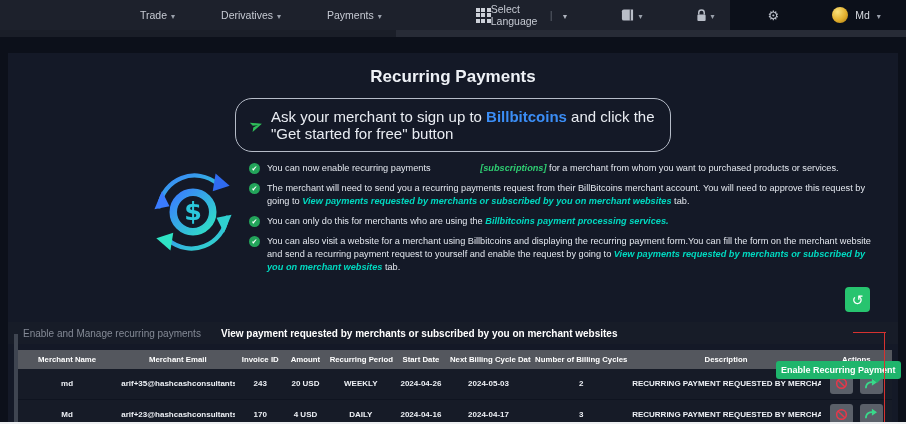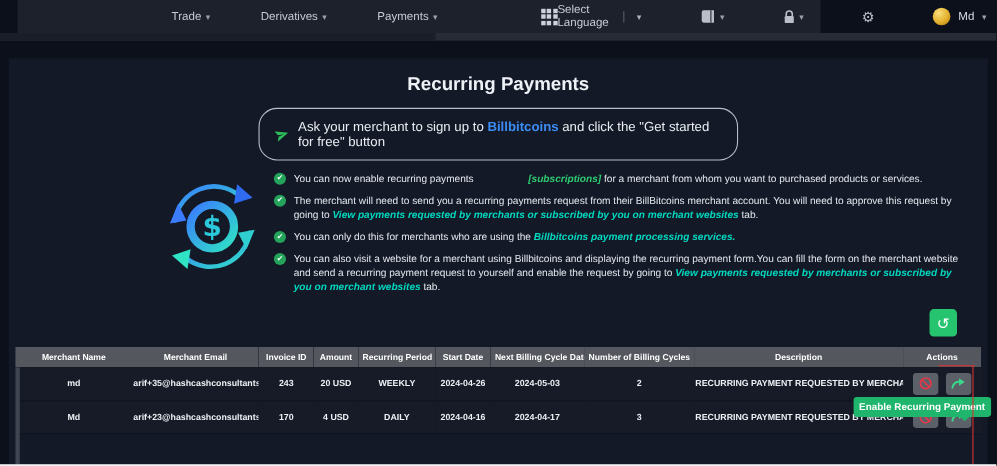--- a/index.html
+++ b/index.html
@@ -6,21 +6,21 @@
   html,body { width: 906px; height: 424px; }
   body {
     font-family: "Liberation Sans", sans-serif;
     background: #0c101a;
     position: relative;
     overflow: hidden;
     color: #e6e9ef;
   }
   
   .navbar {
-    position: absolute; top: 0; left: 16px; width: 730px; height: 30px;
+    position: absolute; top: 0; left: 0; width: 730px; height: 30px;
     background: #1d212c; display: flex; align-items: center;
     color: #c6cad3; font-size: 10.5px; z-index: 10;
   }
   .nav-menus { display: flex; align-items: center; gap: 46px; margin-left: 140px; }
   .nav-item { display: flex; align-items: center; gap: 4px; cursor: pointer; }
   .caret-sm::before { content: "▾"; font-size: 8px; color: #9aa0ab; }
   .caret-dn::before { content: "▼"; font-size: 7px; color: #aeb3bd; }
   .grid-icon { display: grid; grid-template-columns: repeat(3,4px); grid-auto-rows: 4px; gap: 1.5px; margin-left: 48px; cursor: pointer; }
   .grid-icon b { background: #cdd1d9; }
   .nav-right { margin-left: auto; display: flex; align-items: center; gap: 53px; }
@@ -37,21 +37,21 @@
   .help-icon::before { content: "?"; }
   
   .scroll-strip { position: absolute; top: 30px; left: 0; width: 906px; height: 7px; background: #272b36; }
   .scroll-strip .thumb { position: absolute; left: 0; top: 0; width: 396px; height: 7px; background: #1a1e28; }
   
   .panel { position: absolute; top: 53px; left: 8px; width: 890px; height: 383px; background: #141927; }
   .page-title { margin-top: 14px; text-align: center; font-size: 17px; font-weight: bold; color: #eef1f6; }
   .info-box { width: 436px; margin: 11px auto 0; border: 1px solid #b6bcc8; border-radius: 17px;
     padding: 9px 14px; display: flex; flex-direction: column; gap: 7px; }
   .info-line { display: flex; align-items: center; justify-content: center; gap: 8px;
-    font-size: 12px; color: #e9ecf2; }
+    font-size: 15px; color: #e9ecf2; }
   .send-icon { flex-shrink: 0; display: flex; }
   .link-blue { color: #3b8df5; font-weight: bold; }
   
   .intro { display: flex; margin: 10px 24px 0 138px; gap: 9px; }
   .cycle-icon { width: 94px; height: 94px; flex-shrink: 0; margin-top: 3px; }
   .bullets { flex: 1; list-style: none; font-size: 9.2px; color: #e3e7ee; }
   .bullet { display: flex; gap: 7px; margin-bottom: 7px; line-height: 13px; }
   .check-icon { width: 11px; height: 11px; border-radius: 50%; background: #23a45a; color: #fff;
     font-size: 7px; display: flex; align-items: center; justify-content: center;
     flex-shrink: 0; margin-top: 1px; }
@@ -210,20 +210,24 @@
         <span class="check-icon"></span>
         <span><span>You can also visit a website for a merchant using Billbitcoins and displaying the recurring payment form.You can fill the form on the merchant website and send a recurring payment request to yourself and enable the request by going to </span><span class="hl-teal">View payments requested by merchants or subscribed by you on merchant websites</span><span> tab.</span></span>
       </li>
     </ul>
   </div>
 
   <div class="refresh-row">
     <button class="refresh-btn" aria-label="refresh"></button>
   </div>
 
+  <div class="tabs">
+    <div class="tab tab-inactive">Enable and Manage recurring payments</div>
+    <div class="tab tab-active">View payment requested by merchants or subscribed by you on merchant websites</div>
+  </div>
 
   <div class="table-wrap">
     <table>
       <colgroup>
         <col style="width:12.1%">
           <col style="width:13.1%">
           <col style="width:5.7%">
           <col style="width:4.6%">
         <col style="width:8%">
           <col style="width:5.7%">

